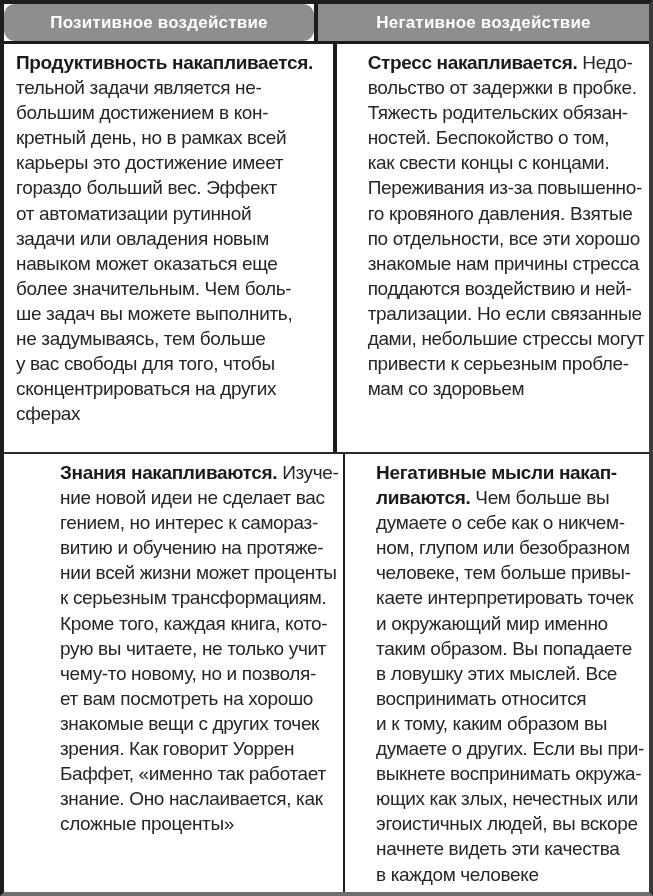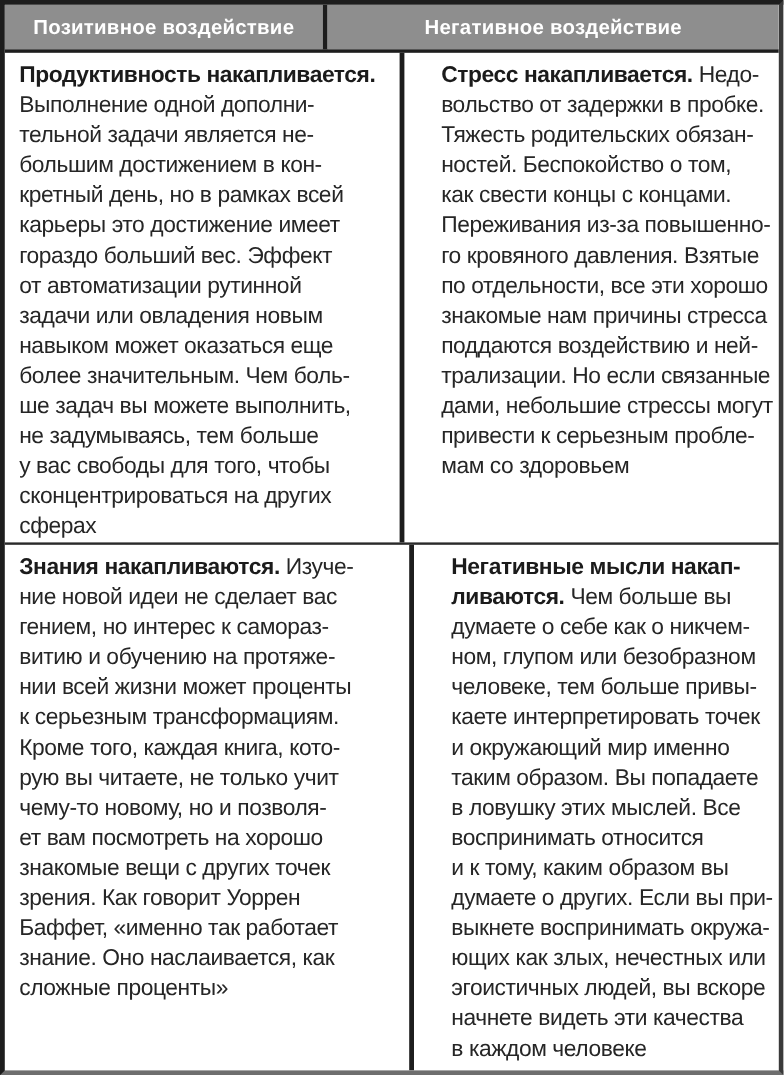--- a/index.html
+++ b/index.html
@@ -28,39 +28,39 @@
     background: #8e8e8e;
     color: #ffffff;
     font-weight: bold;
     font-size: 17px;
     line-height: 37px;
     text-align: center;
     letter-spacing: 0.2px;
     white-space: nowrap;
     overflow: hidden;
   }
-  .hcell.c-left { width: 265px; }
+  .hcell.c-left { width: 310px; border-radius: 11px; }
   .hcell.c-right { flex: 1; }
   .vdiv {
     width: 4px;
     background: #1d1d1d;
   }
   .hline {
     height: 3px;
     background: #1d1d1d;
   }
   .rdiv {
     height: 2px;
     background: #2a2a2a;
   }
   .trow {
     display: flex;
   }
   .trow.r1 { height: 408px; }
-  .trow.r2 { height: 438px; }
+  .trow.r2 { height: 438px; margin-left: 44px; }
   .cell {
     box-sizing: border-box;
     padding: 6px 5px 0 12px;
     color: #262626;
     font-size: 19px;
     line-height: 25.1px;
     letter-spacing: -0.35px;
   }
   .cell.c-left { width: 344px; }
   .cell.c-right { flex: 1; padding-left: 31px; }
@@ -81,21 +81,20 @@
     <div class="hcell c-left">Позитивное воздействие</div>
     <div class="vdiv"></div>
     <div class="hcell c-right">Негативное воздействие</div>
   </div>
 
   <div class="hline"></div>
 
   <div class="trow r1">
     <div class="cell c-left">
         <div class="line"><b>Продуктивность накапливается.</b></div>
-        <div class="line">Выполнение одной дополни-</div>
         <div class="line">тельной задачи является не-</div>
         <div class="line">большим достижением в кон-</div>
         <div class="line">кретный день, но в рамках всей</div>
         <div class="line">карьеры это достижение имеет</div>
         <div class="line">гораздо больший вес. Эффект</div>
         <div class="line">от автоматизации рутинной</div>
         <div class="line">задачи или овладения новым</div>
         <div class="line">навыком может оказаться еще</div>
         <div class="line">более значительным. Чем боль-</div>
         <div class="line">ше задач вы можете выполнить,</div>

